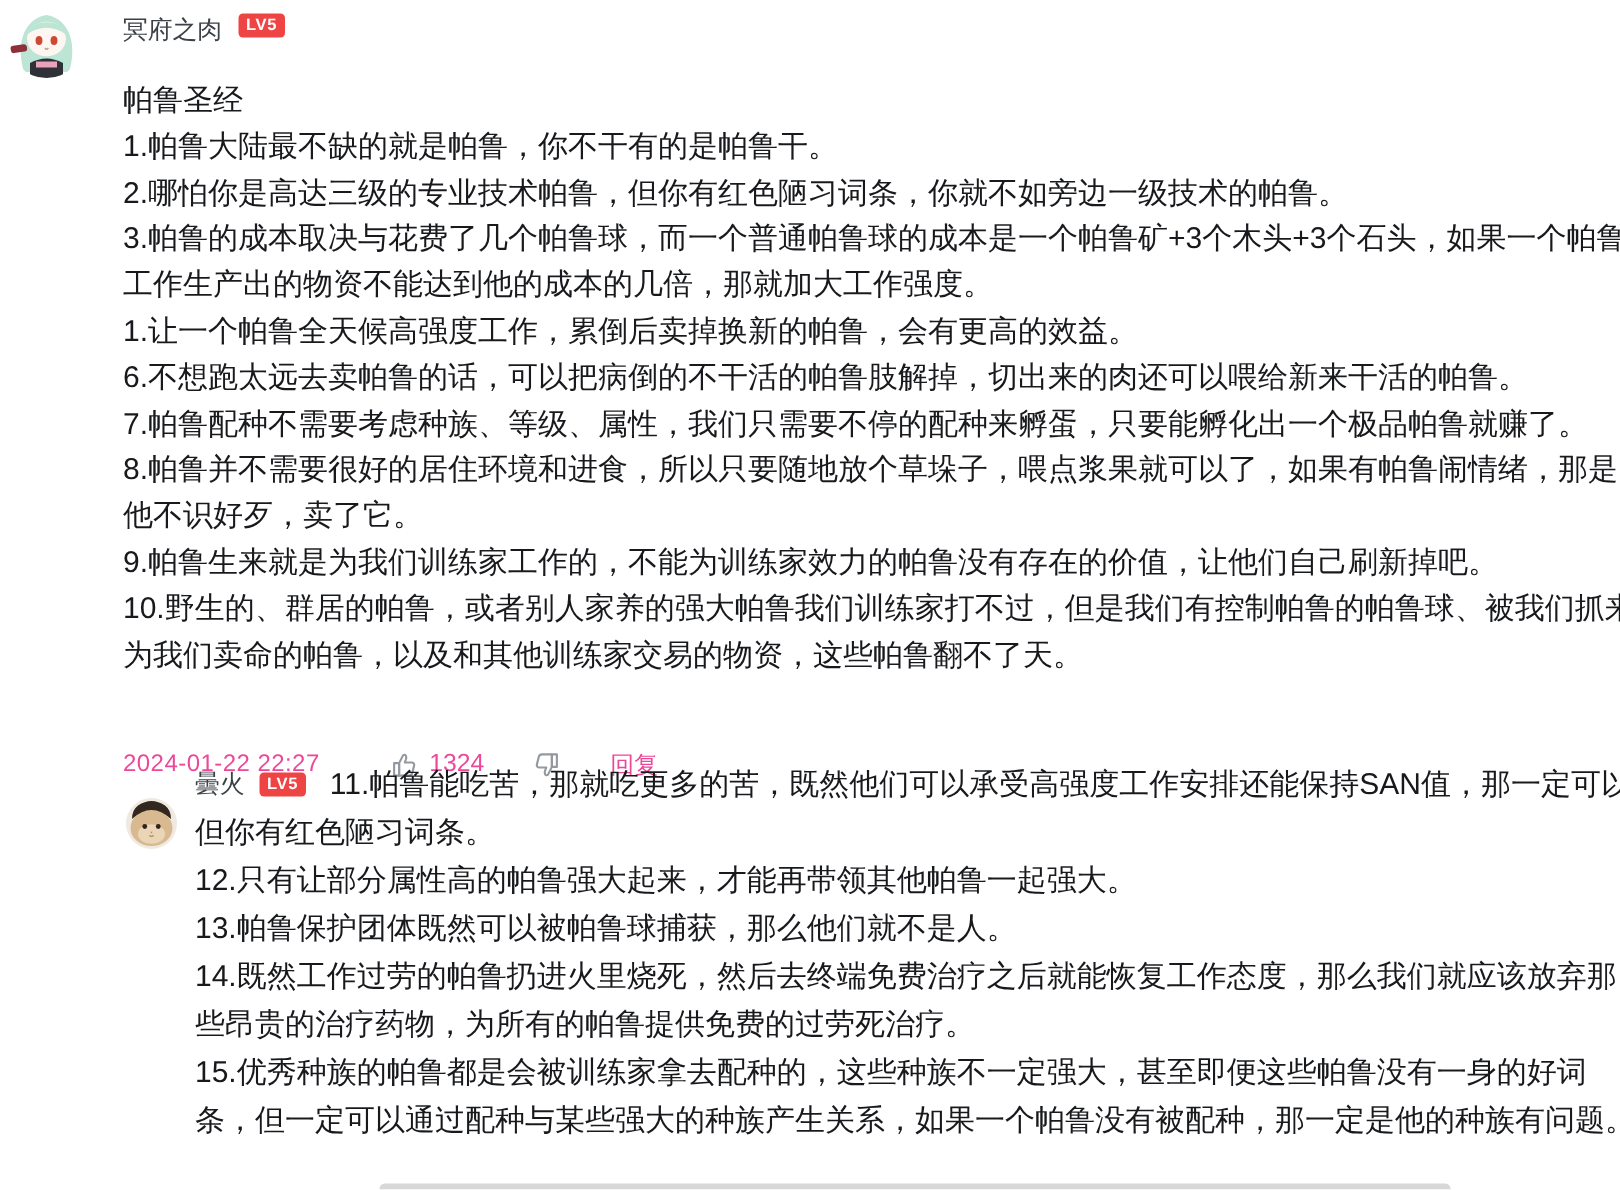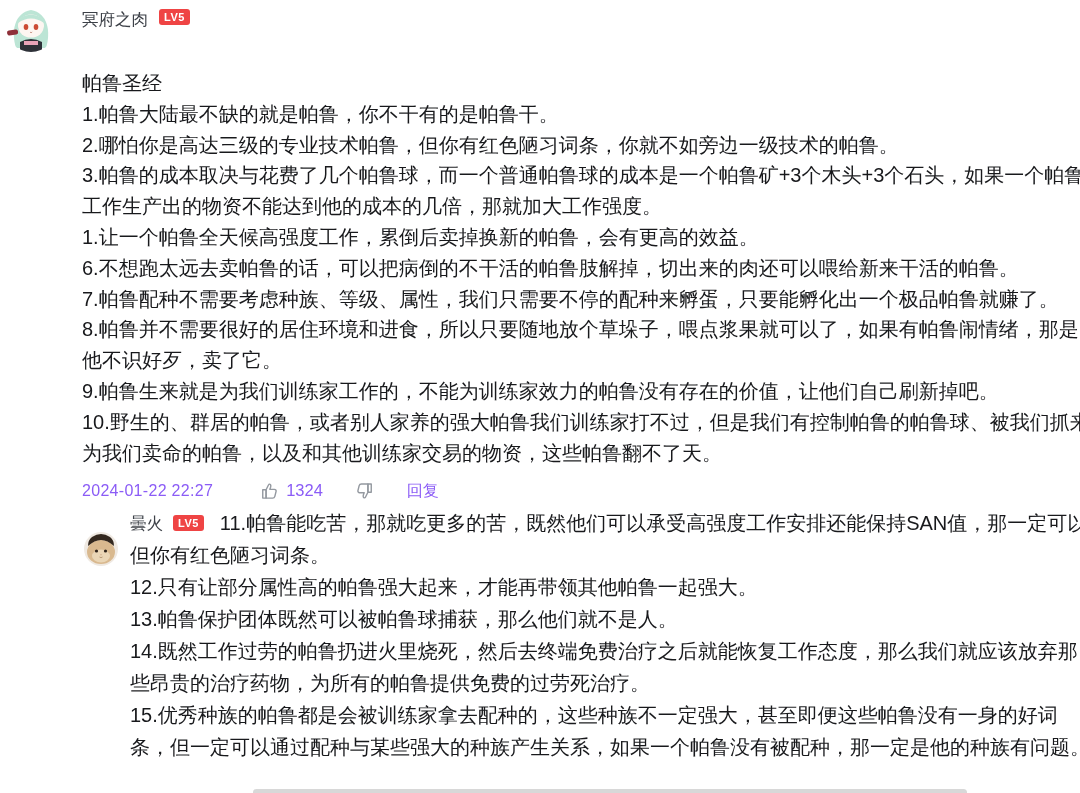--- a/index.html
+++ b/index.html
@@ -12,26 +12,26 @@
   .reply-avatar { left:84px; top:532px; width:34px; height:34px; }
 
   .main-header { position:absolute; left:82px; top:9px; display:flex; align-items:flex-start; gap:11px; }
   .uname { font-size:16.5px; color:#3d4148; font-weight:500; cursor:pointer; white-space:nowrap; }
   .badge {
     display:inline-block; background:#ef4444; color:#ffffff;
     font-size:11px; font-weight:700; line-height:14px; padding:1px 5px;
     border-radius:3px; letter-spacing:0.5px;
   }
 
-  .main-body { position:absolute; left:82px; top:52px; width:995px; font-size:20px; color:#18191c;margin-top:16px; }
+  .main-body { position:absolute; left:82px; top:52px; width:995px; font-size:20px; color:#18191c; }
   .bline { height:30.8px; line-height:30.8px; white-space:nowrap; }
 
   .footer {
-    position:absolute; left:82px; top:478px; height:26px;
-    display:flex; align-items:center; color:#8b5cf6; font-size:16px;
+    position:absolute; left:82px; top:497px; height:26px;
+    display:flex; align-items:center; color:#ec4899; font-size:16px;
   }
   .footer .time { margin-right:30px; letter-spacing:0.3px; }
   .footer button {
     background:none; border:none; padding:0; margin:16px; font:inherit; color:inherit;
     display:flex; align-items:flex-start; cursor:pointer;
   }
   .like { gap:7px; margin-right:28px; }
   .dislike { margin-right:24px; }
   .icon-wrap { display:inline-flex; width:20px; height:20px; }
   .icon-wrap.flip { transform:rotate(180deg); }

